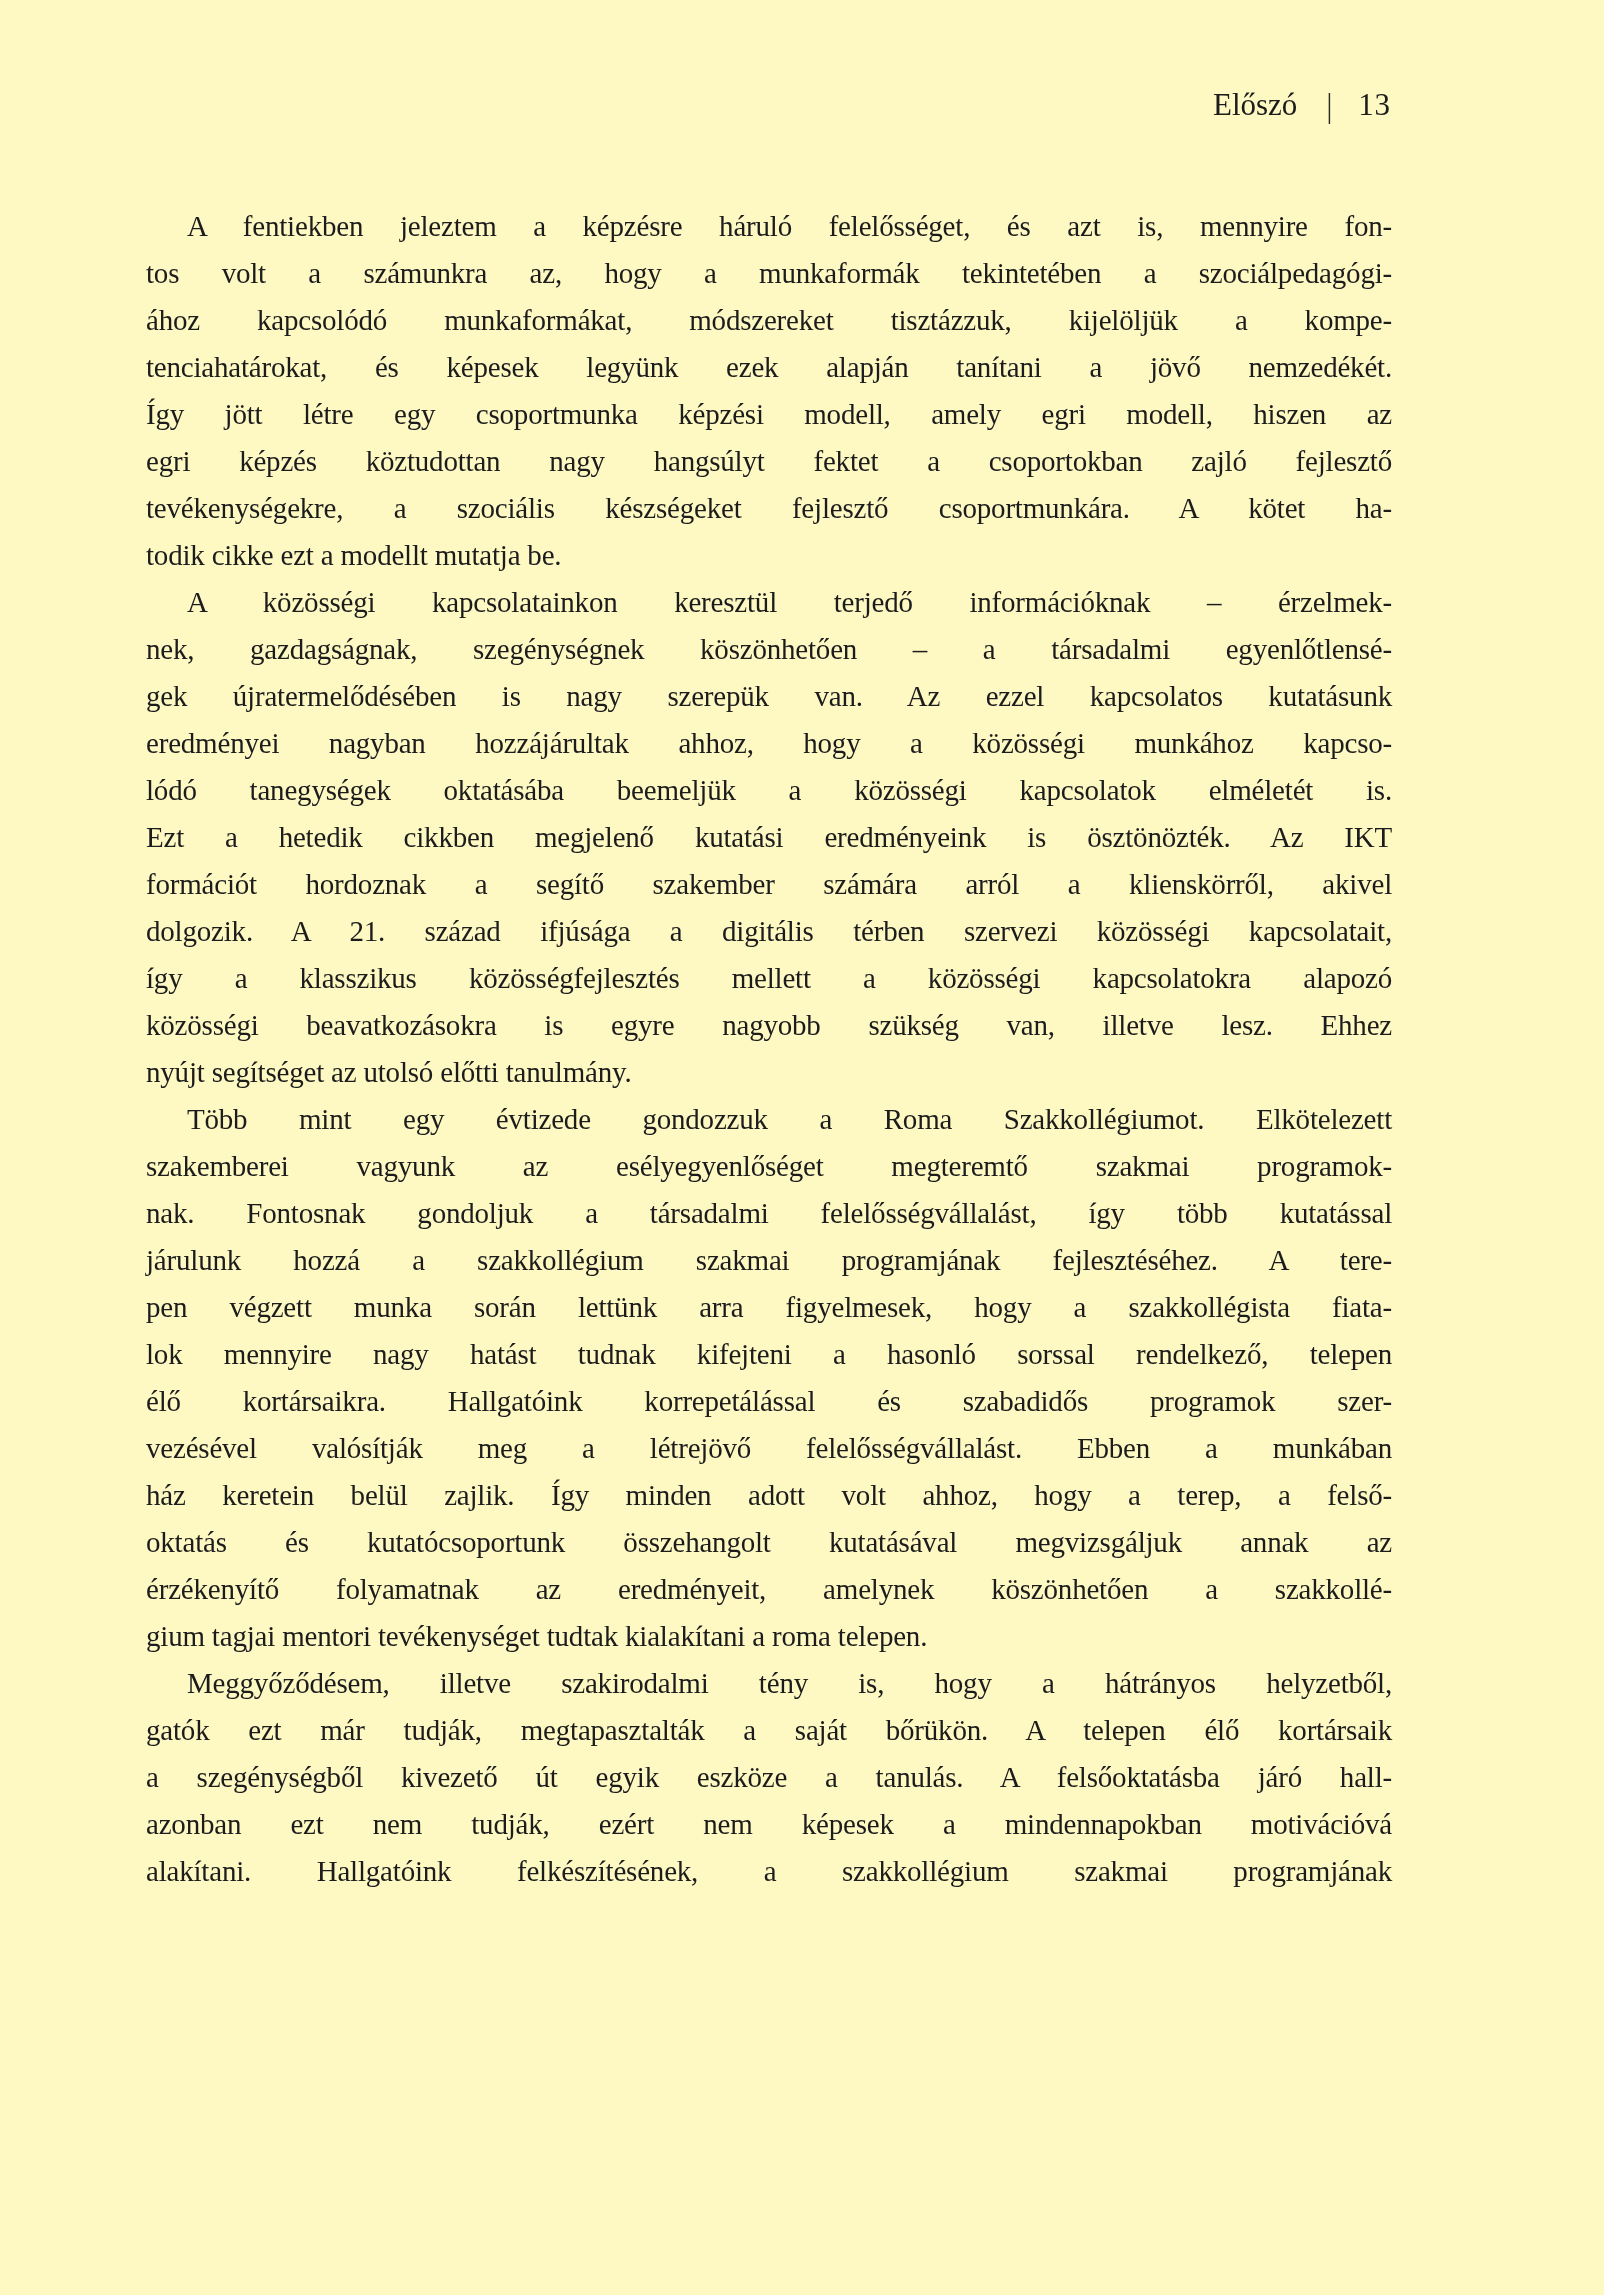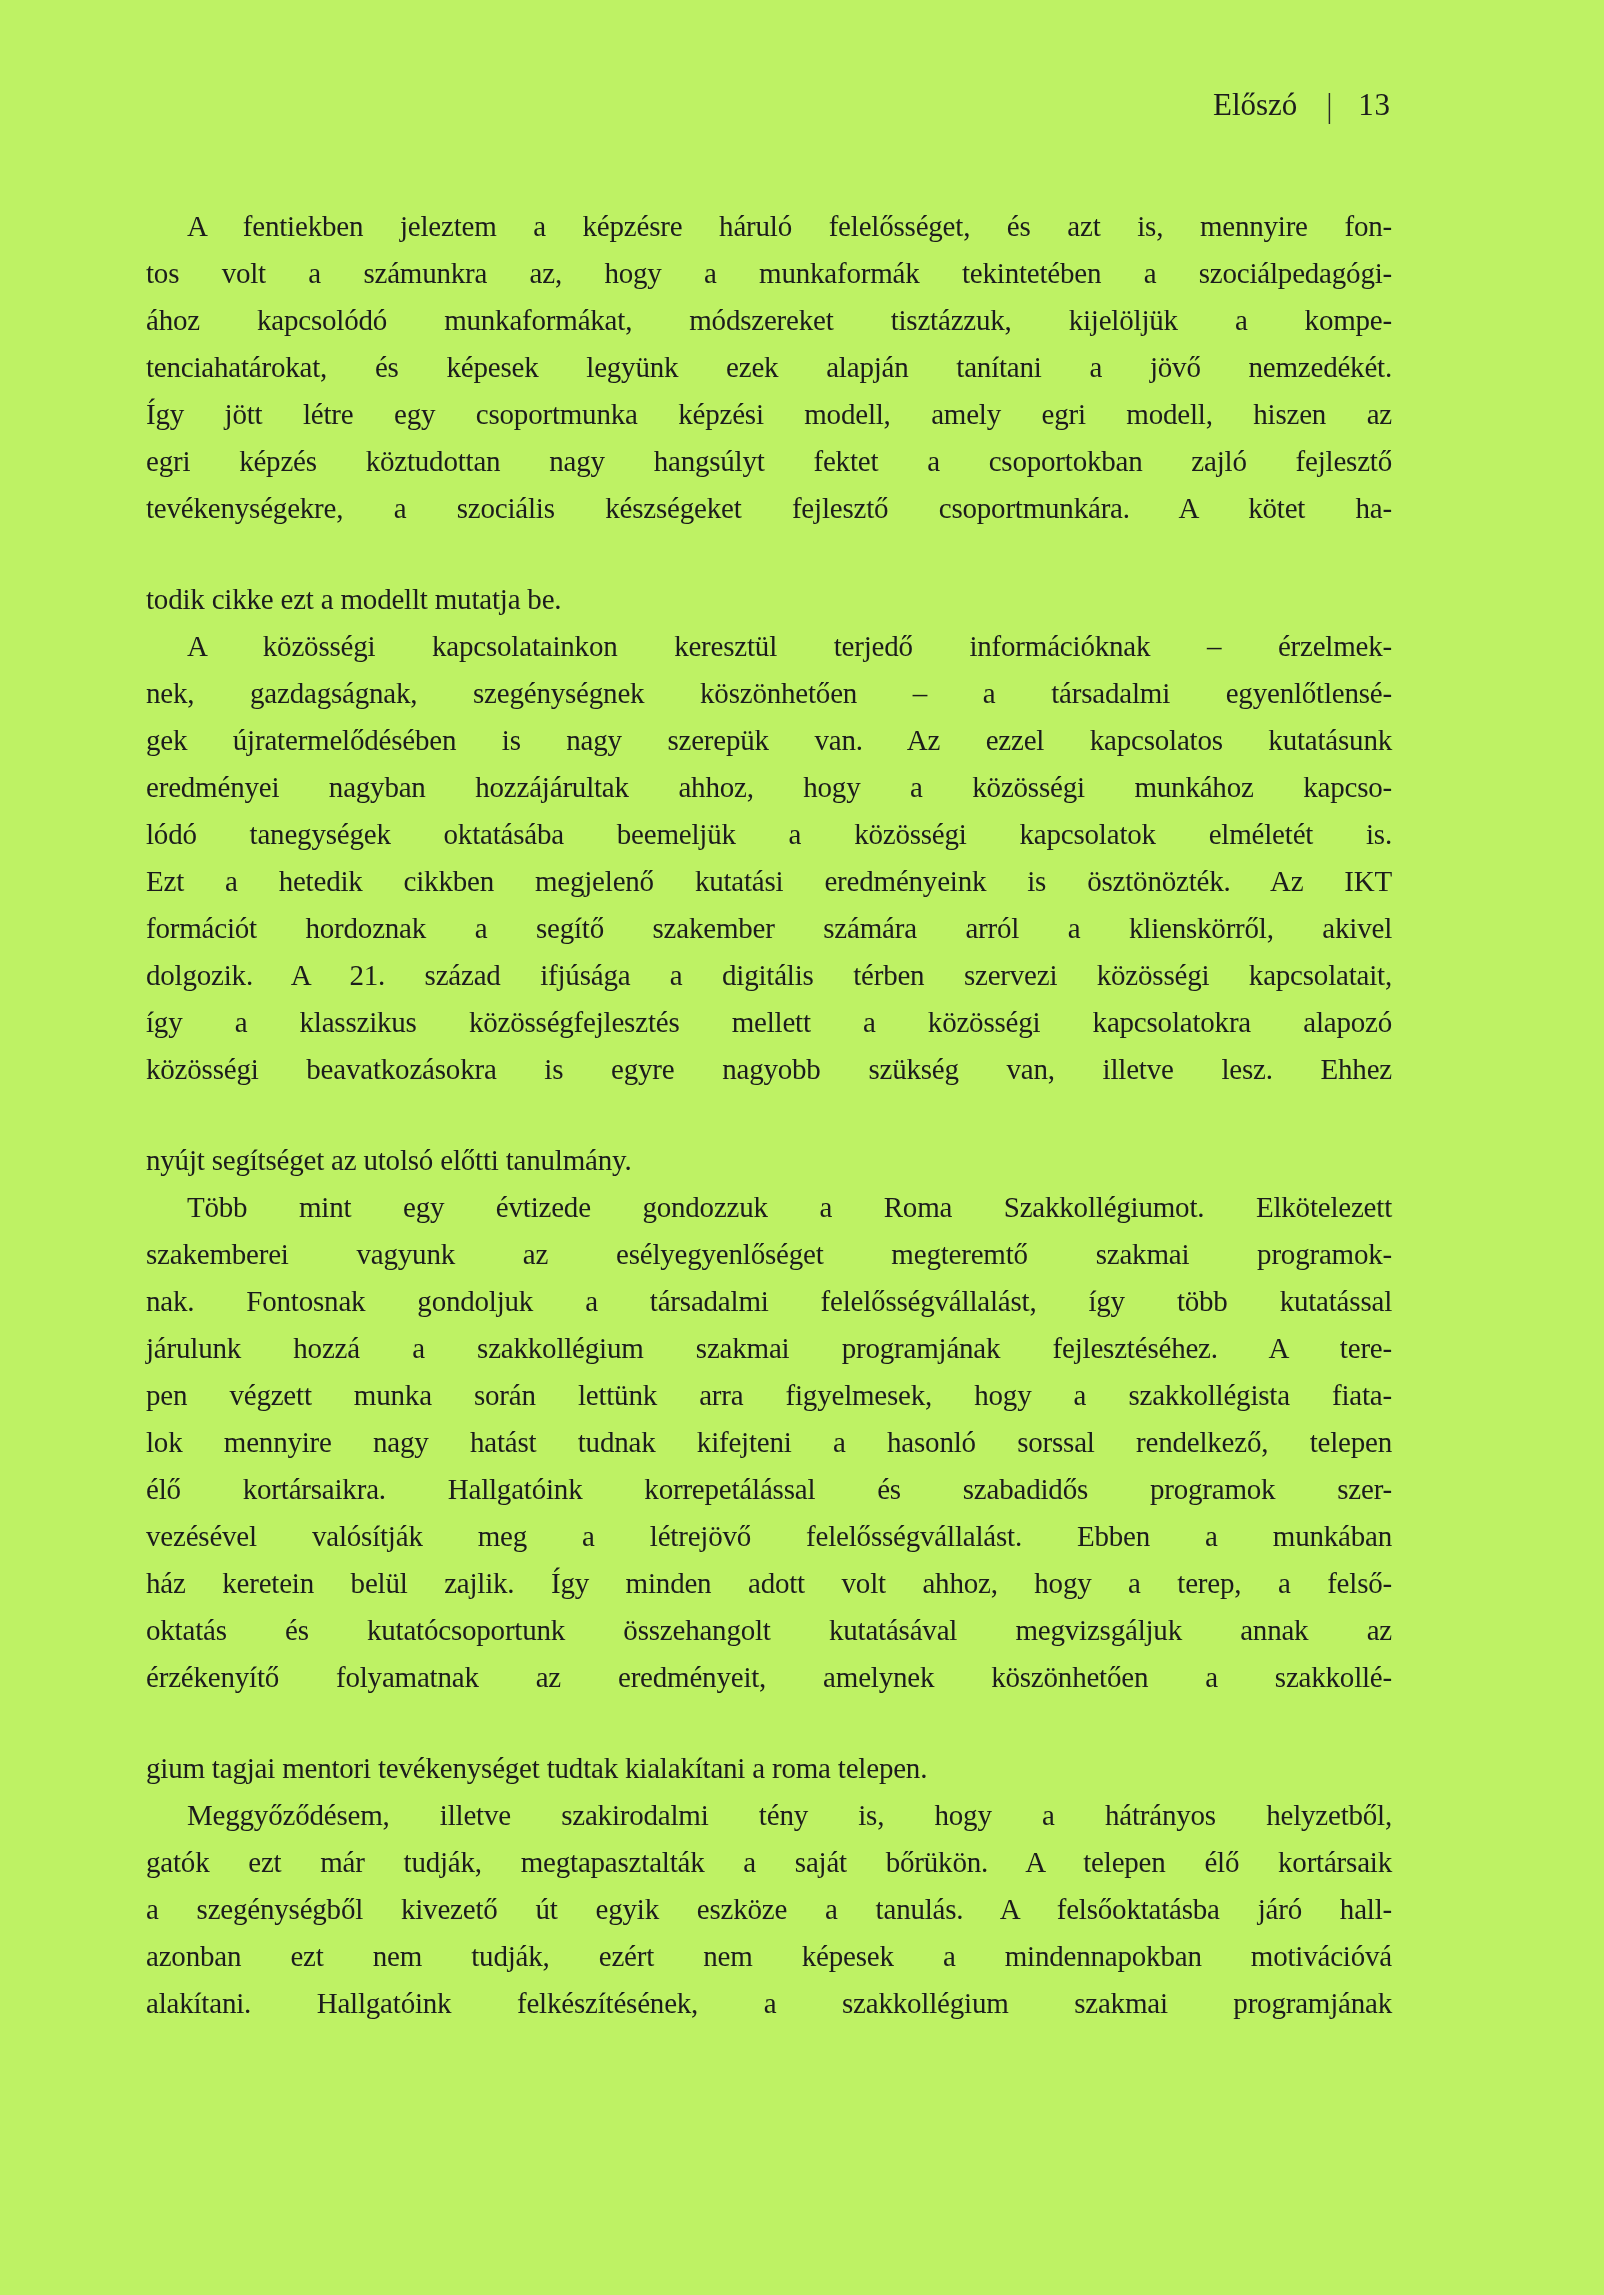--- a/index.html
+++ b/index.html
@@ -5,21 +5,21 @@
   html, body {
     margin: 0;
     padding: 0;
     background: #e8e8e8;
   }
   .page {
     position: relative;
     width: 1605px;
     height: 2295px;
     margin: 0 auto;
-    background: #bef264;
+    background: #fef9c3;
     font-family: "Liberation Serif", serif;
     color: #1c1c1c;
     overflow: hidden;
   }
   .running-head {
     position: absolute;
     top: 86px;
     right: 214px;
     font-size: 31px;
     line-height: 38px;
@@ -46,21 +46,21 @@
     line-height: 47px;
     letter-spacing: -0.2px;
   }
   .para { margin: 0; padding: 0; }
   .line {
     text-align: justify;
     text-align-last: justify;
     white-space: normal;
   }
   .line.first { padding-left: 41px; }
-  .line.last  { text-align-last: left; margin-top: 44px; }
+  .line.last  { text-align-last: left; }
 </style>
 </head>
 <body>
 
 <div class="page">
 
   <div class="running-head">
     <span>Előszó</span>
     <span class="sep">|</span>
     <span class="pagenum">13</span>

